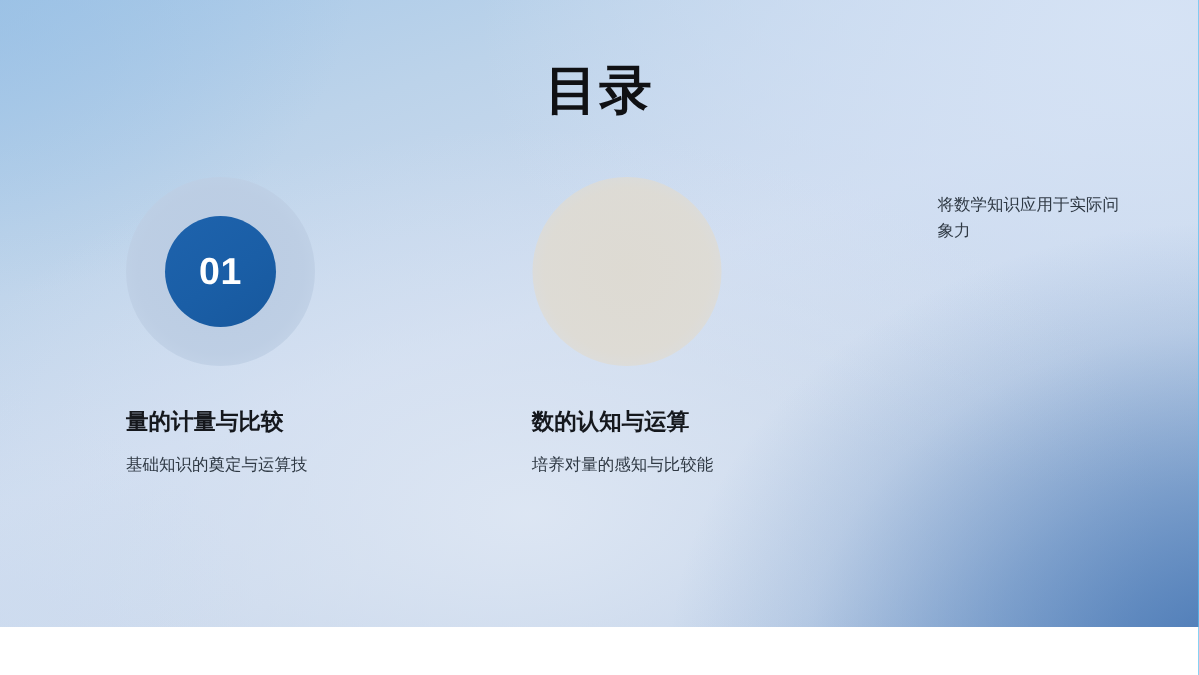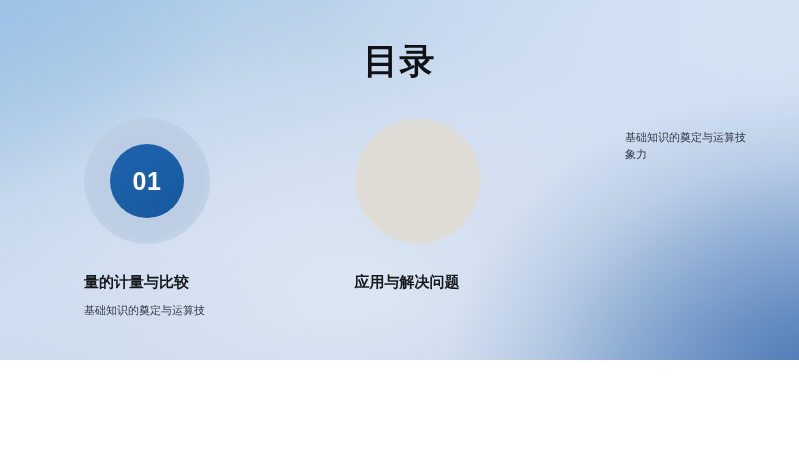--- a/index.html
+++ b/index.html
@@ -9,21 +9,21 @@
   body {
     width: 799px;
     height: 450px;
     overflow: hidden;
     font-family: "Liberation Sans", "DejaVu Sans", sans-serif;
   }
 
   #slide {
     position: relative;
     width: 799px;
-    height: 360px;
+    height: 418px;
     overflow: hidden;
     background: #0ea5e9;
   }
 
   
   .bg-layer {
     position: absolute;
     inset: 0;
     pointer-events: none;
   }
@@ -168,22 +168,23 @@
         </div>
       </div>
       <div class="item-title">量的计量与比较</div>
       <div class="item-desc">基础知识的奠定与运算技</div>
     </div>
 
     <div class="item item-1">
       <div class="badge-wrap">
         <div class="ring ring-orange"></div>
       </div>
-      <div class="item-title">应用与解决问题</div>
+      <div class="item-title">数的认知与运算</div>
+      <div class="item-desc">培养对量的感知与比较能</div>
     </div>
 
     <div class="item item-2">
-      <div class="item-desc">基础知识的奠定与运算技 象力</div>
+      <div class="item-desc">将数学知识应用于实际问 象力</div>
     </div>
 
 
   </div>
 </div>
 
 </body></html>

